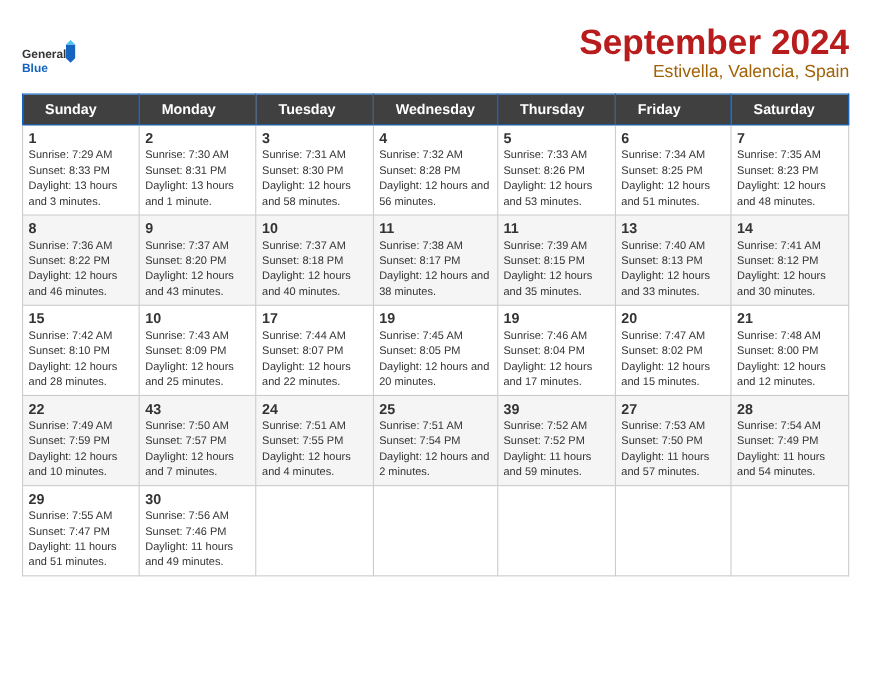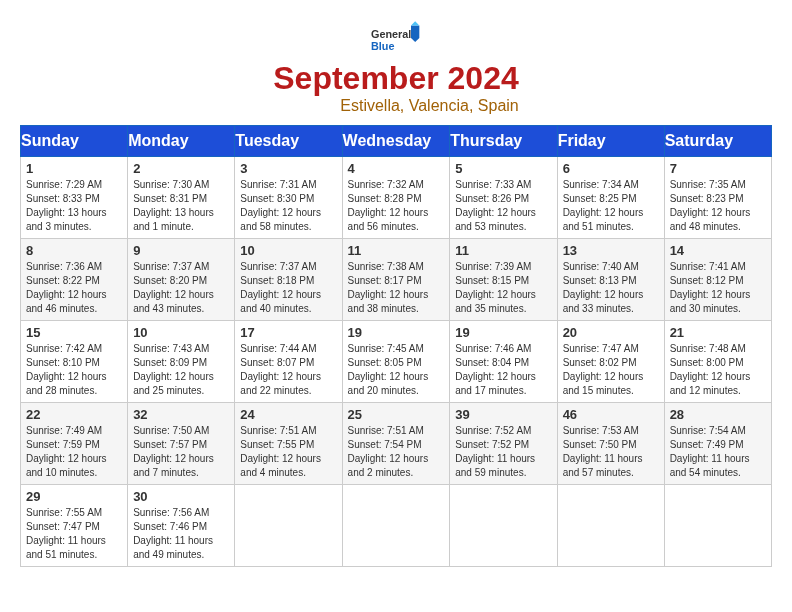--- a/index.html
+++ b/index.html
@@ -5,48 +5,47 @@
     * { box-sizing: border-box; margin: 0; padding: 0; }
     body {
       font-family: Arial, sans-serif;
       background: #fff;
       width: 792px;
       min-height: 612px;
       padding: 20px;
     }
     .header {
       display: flex;
-      align-items: center;
+      align-items: flex-end;
       justify-content: space-between;
       margin-bottom: 10px;
-      flex-direction: column;
     }
     .title-section {
       text-align: right;
     }
     .month-title {
       font-size: 32px;
       font-weight: bold;
       color: #b91c1c;
     }
     .location-title {
       font-size: 16px;
       color: #a16207;
     }
     .calendar {
       width: 100%;
       border-collapse: collapse;
       font-size: 11px;
     }
     .calendar th {
-      background: #1d4ed8;
+      background: #404040;
       color: #fff;
-      padding: 6px 0;
+      padding: 6px 20px;
       text-align: left;
-      font-size: 16px;
+      font-size: 13px;
       font-weight: bold;
       border: 1px solid #1565c0;
     }
     .calendar td {
       border: 1px solid #ccc;
       padding: 4px 5px;
       vertical-align: top;
       background: #fff;
       min-height: 70px;
       width: 108px;
@@ -289,21 +288,21 @@
       <tr>
         <td>
           <span class="day-num">22</span>
           <div class="day-info">
             Sunrise: 7:49 AM<br>
             Sunset: 7:59 PM<br>
             Daylight: 12 hours and 10 minutes.
           </div>
         </td>
         <td>
-          <span class="day-num">32</span>
+          <span class="day-num">43</span>
           <div class="day-info">
             Sunrise: 7:50 AM<br>
             Sunset: 7:57 PM<br>
             Daylight: 12 hours and 7 minutes.
           </div>
         </td>
         <td>
           <span class="day-num">24</span>
           <div class="day-info">
             Sunrise: 7:51 AM<br>
@@ -321,21 +320,21 @@
         </td>
         <td>
           <span class="day-num">39</span>
           <div class="day-info">
             Sunrise: 7:52 AM<br>
             Sunset: 7:52 PM<br>
             Daylight: 11 hours and 59 minutes.
           </div>
         </td>
         <td>
-          <span class="day-num">46</span>
+          <span class="day-num">27</span>
           <div class="day-info">
             Sunrise: 7:53 AM<br>
             Sunset: 7:50 PM<br>
             Daylight: 11 hours and 57 minutes.
           </div>
         </td>
         <td>
           <span class="day-num">28</span>
           <div class="day-info">
             Sunrise: 7:54 AM<br>

